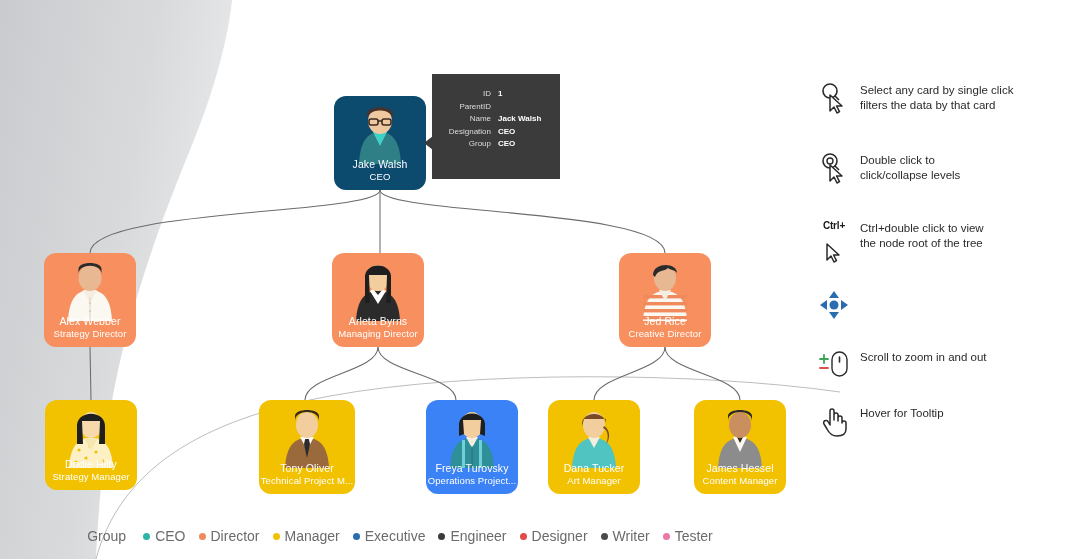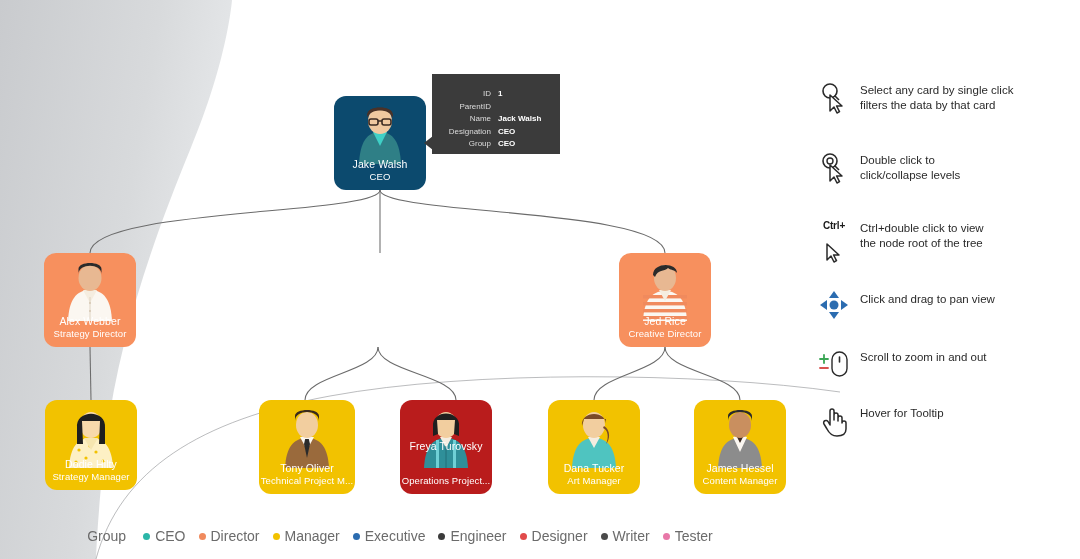--- a/index.html
+++ b/index.html
@@ -67,21 +67,21 @@
     line-height: 12px;
     margin-bottom: 7px;
     white-space: nowrap;
     letter-spacing: .1px;
   }
 
   
   #tooltip {
     position: absolute;
     left: 432px; top: 74px;
-    width: 128px; height: 80px;
+    width: 128px; height: 105px;
     background: #3b3b3b;
     z-index: 6;
     padding: 14px 12px 0 0;
   }
   #tooltip .tt-row {
     display: flex;
     font-size: 8px;
     line-height: 12.5px;
     color: #e9e9e9;
   }
@@ -221,20 +221,30 @@
       <path d="M22 31 L29 44 L36 31 Z" fill="#f5ede0"></path>
       <line x1="29" y1="38" x2="29" y2="62" stroke="#ded3c2" stroke-width="1"></line>
       <circle cx="29" cy="44" r="1.1" fill="#d6c9b5"></circle>
       <circle cx="29" cy="52" r="1.1" fill="#d6c9b5"></circle>
       <ellipse cx="29" cy="19" rx="11.5" ry="13" fill="#e8b892"></ellipse>
       <path d="M17.5 15 C17.5 4 40.5 4 40.5 15 L40.5 10 C40.5 2 17.5 2 17.5 10 Z" fill="#2b2b2b"></path>
         </svg></div>
       <div class="n-name">Alex Webber</div>
       <div class="n-title">Strategy Director</div>
     </div>
+    <div class="node" style="left: 332px; top: 253px; width: 92px; height: 94px; background: rgb(247, 144, 94);">
+      <div class="avatar"><svg xmlns="http://www.w3.org/2000/svg" width="58" height="62" viewBox="0 0 58 62">
+      <path d="M29 32 C15 32 8 42 7 62 L51 62 C50 42 43 32 29 32 Z" fill="#2b2b2b"></path>
+      <path d="M21 32 L29 45 L37 32 L34 30 L29 36 L24 30 Z" fill="#ffffff"></path>
+      <ellipse cx="29" cy="19" rx="11" ry="13" fill="#f2ce9f"></ellipse>
+      <path d="M16 20 C14 2 44 2 42 20 L42 44 L37 44 L38 16 L20 16 L21 44 L16 44 Z" fill="#1f1f1f"></path>
+        </svg></div>
+      <div class="n-name">Arleta Byrns</div>
+      <div class="n-title">Managing Director</div>
+    </div>
     <div class="node" style="left: 619px; top: 253px; width: 92px; height: 94px; background: rgb(247, 144, 94);">
       <div class="avatar"><svg xmlns="http://www.w3.org/2000/svg" width="58" height="62" viewBox="0 0 58 62">
       <path d="M29 32 C15 32 8 42 7 62 L51 62 C50 42 43 32 29 32 Z" fill="#fbf7f1"></path>
       <rect x="7" y="36" width="44" height="3.4" fill="#f08a5d"></rect>
       <rect x="7" y="43" width="44" height="3.4" fill="#f08a5d"></rect>
       <rect x="7" y="50" width="44" height="3.4" fill="#f08a5d"></rect>
       <rect x="7" y="57" width="44" height="3.4" fill="#f08a5d"></rect>
       <path d="M23 31 L29 42 L35 31 Z" fill="#f5ede0"></path>
       <ellipse cx="29" cy="19" rx="11" ry="13" fill="#e8b892"></ellipse>
       <path d="M17 16 C17 3 41 3 41 14 C38 10 36 12 32 9 C28 13 22 10 19 18 Z" fill="#2b2b2b"></path>
@@ -262,21 +272,21 @@
       <div class="avatar"><svg xmlns="http://www.w3.org/2000/svg" width="58" height="62" viewBox="0 0 58 62">
       <path d="M29 32 C15 32 8 42 7 62 L51 62 C50 42 43 32 29 32 Z" fill="#9a6a3c"></path>
       <path d="M22 31 L29 44 L36 31 Z" fill="#fbf7f1"></path>
       <path d="M27.2 33 L30.8 33 L32 38 L29 52 L26 38 Z" fill="#2b2b2b"></path>
       <ellipse cx="29" cy="19" rx="11" ry="13" fill="#f2ce9f"></ellipse>
       <path d="M17 15 C17 3 41 3 41 15 L41 10 C41 2 17 2 17 10 Z" fill="#3a2a1c"></path>
         </svg></div>
       <div class="n-name">Tony Oliver</div>
       <div class="n-title">Technical Project M...</div>
     </div>
-    <div class="node" style="left: 400px; top: 400px; width: 92px; height: 94px; background: #b91c1c; gap: 22px;">
+    <div class="node" style="left: 426px; top: 400px; width: 92px; height: 94px; background: #3b82f6;">
       <div class="avatar"><svg xmlns="http://www.w3.org/2000/svg" width="58" height="62" viewBox="0 0 58 62">
       <path d="M29 32 C15 32 8 42 7 62 L51 62 C50 42 43 32 29 32 Z" fill="#2f8f99"></path>
       <rect x="19" y="34" width="3" height="28" fill="#6fd0d6"></rect>
       <rect x="36" y="34" width="3" height="28" fill="#6fd0d6"></rect>
       <path d="M23 31 L29 42 L35 31 Z" fill="#f5ede0"></path>
       <line x1="29" y1="40" x2="29" y2="62" stroke="#226f78" stroke-width="1"></line>
       <ellipse cx="29" cy="19" rx="11" ry="13" fill="#f2ce9f"></ellipse>
       <path d="M16 21 C14 3 44 3 42 21 L42 30 L37 28 L38 14 L20 14 L21 28 L16 30 Z" fill="#1f1f1f"></path>
         </svg></div>
       <div class="n-name">Freya Turovsky</div>
@@ -417,23 +427,20 @@
         <span><svg width="28" height="28" viewBox="0 0 28 28">
       <g fill="#2b6cb0">
         <path d="M14,0 L19,7 L9,7 Z"></path>
         <path d="M14,28 L9,21 L19,21 Z"></path>
         <path d="M0,14 L7,9 L7,19 Z"></path>
         <path d="M28,14 L21,19 L21,9 Z"></path>
         <circle cx="14" cy="14" r="4.5"></circle>
       </g>
     </svg></span>
       </div>
-      <div class="help-text">
-        <div>Click and drag to pan view</div>
-      </div>
     </div>
     <div class="help-row" style="top: 285px; text-align: right;">
       <div class="help-icon">
         <span><svg width="34" height="30" viewBox="0 0 34 30">
       <rect x="15" y="3" width="15" height="24" rx="7.5" fill="none" stroke="#2a2a2a" stroke-width="1.4"></rect>
       <line x1="22.5" y1="8" x2="22.5" y2="13" stroke="#2a2a2a" stroke-width="1.6" stroke-linecap="round"></line>
       <g stroke-width="1.8" stroke-linecap="round">
         <line x1="3" y1="10" x2="11" y2="10" stroke="#3aa655"></line>
         <line x1="7" y1="6" x2="7" y2="14" stroke="#3aa655"></line>
         <line x1="3" y1="19" x2="11" y2="19" stroke="#d9534f"></line>

